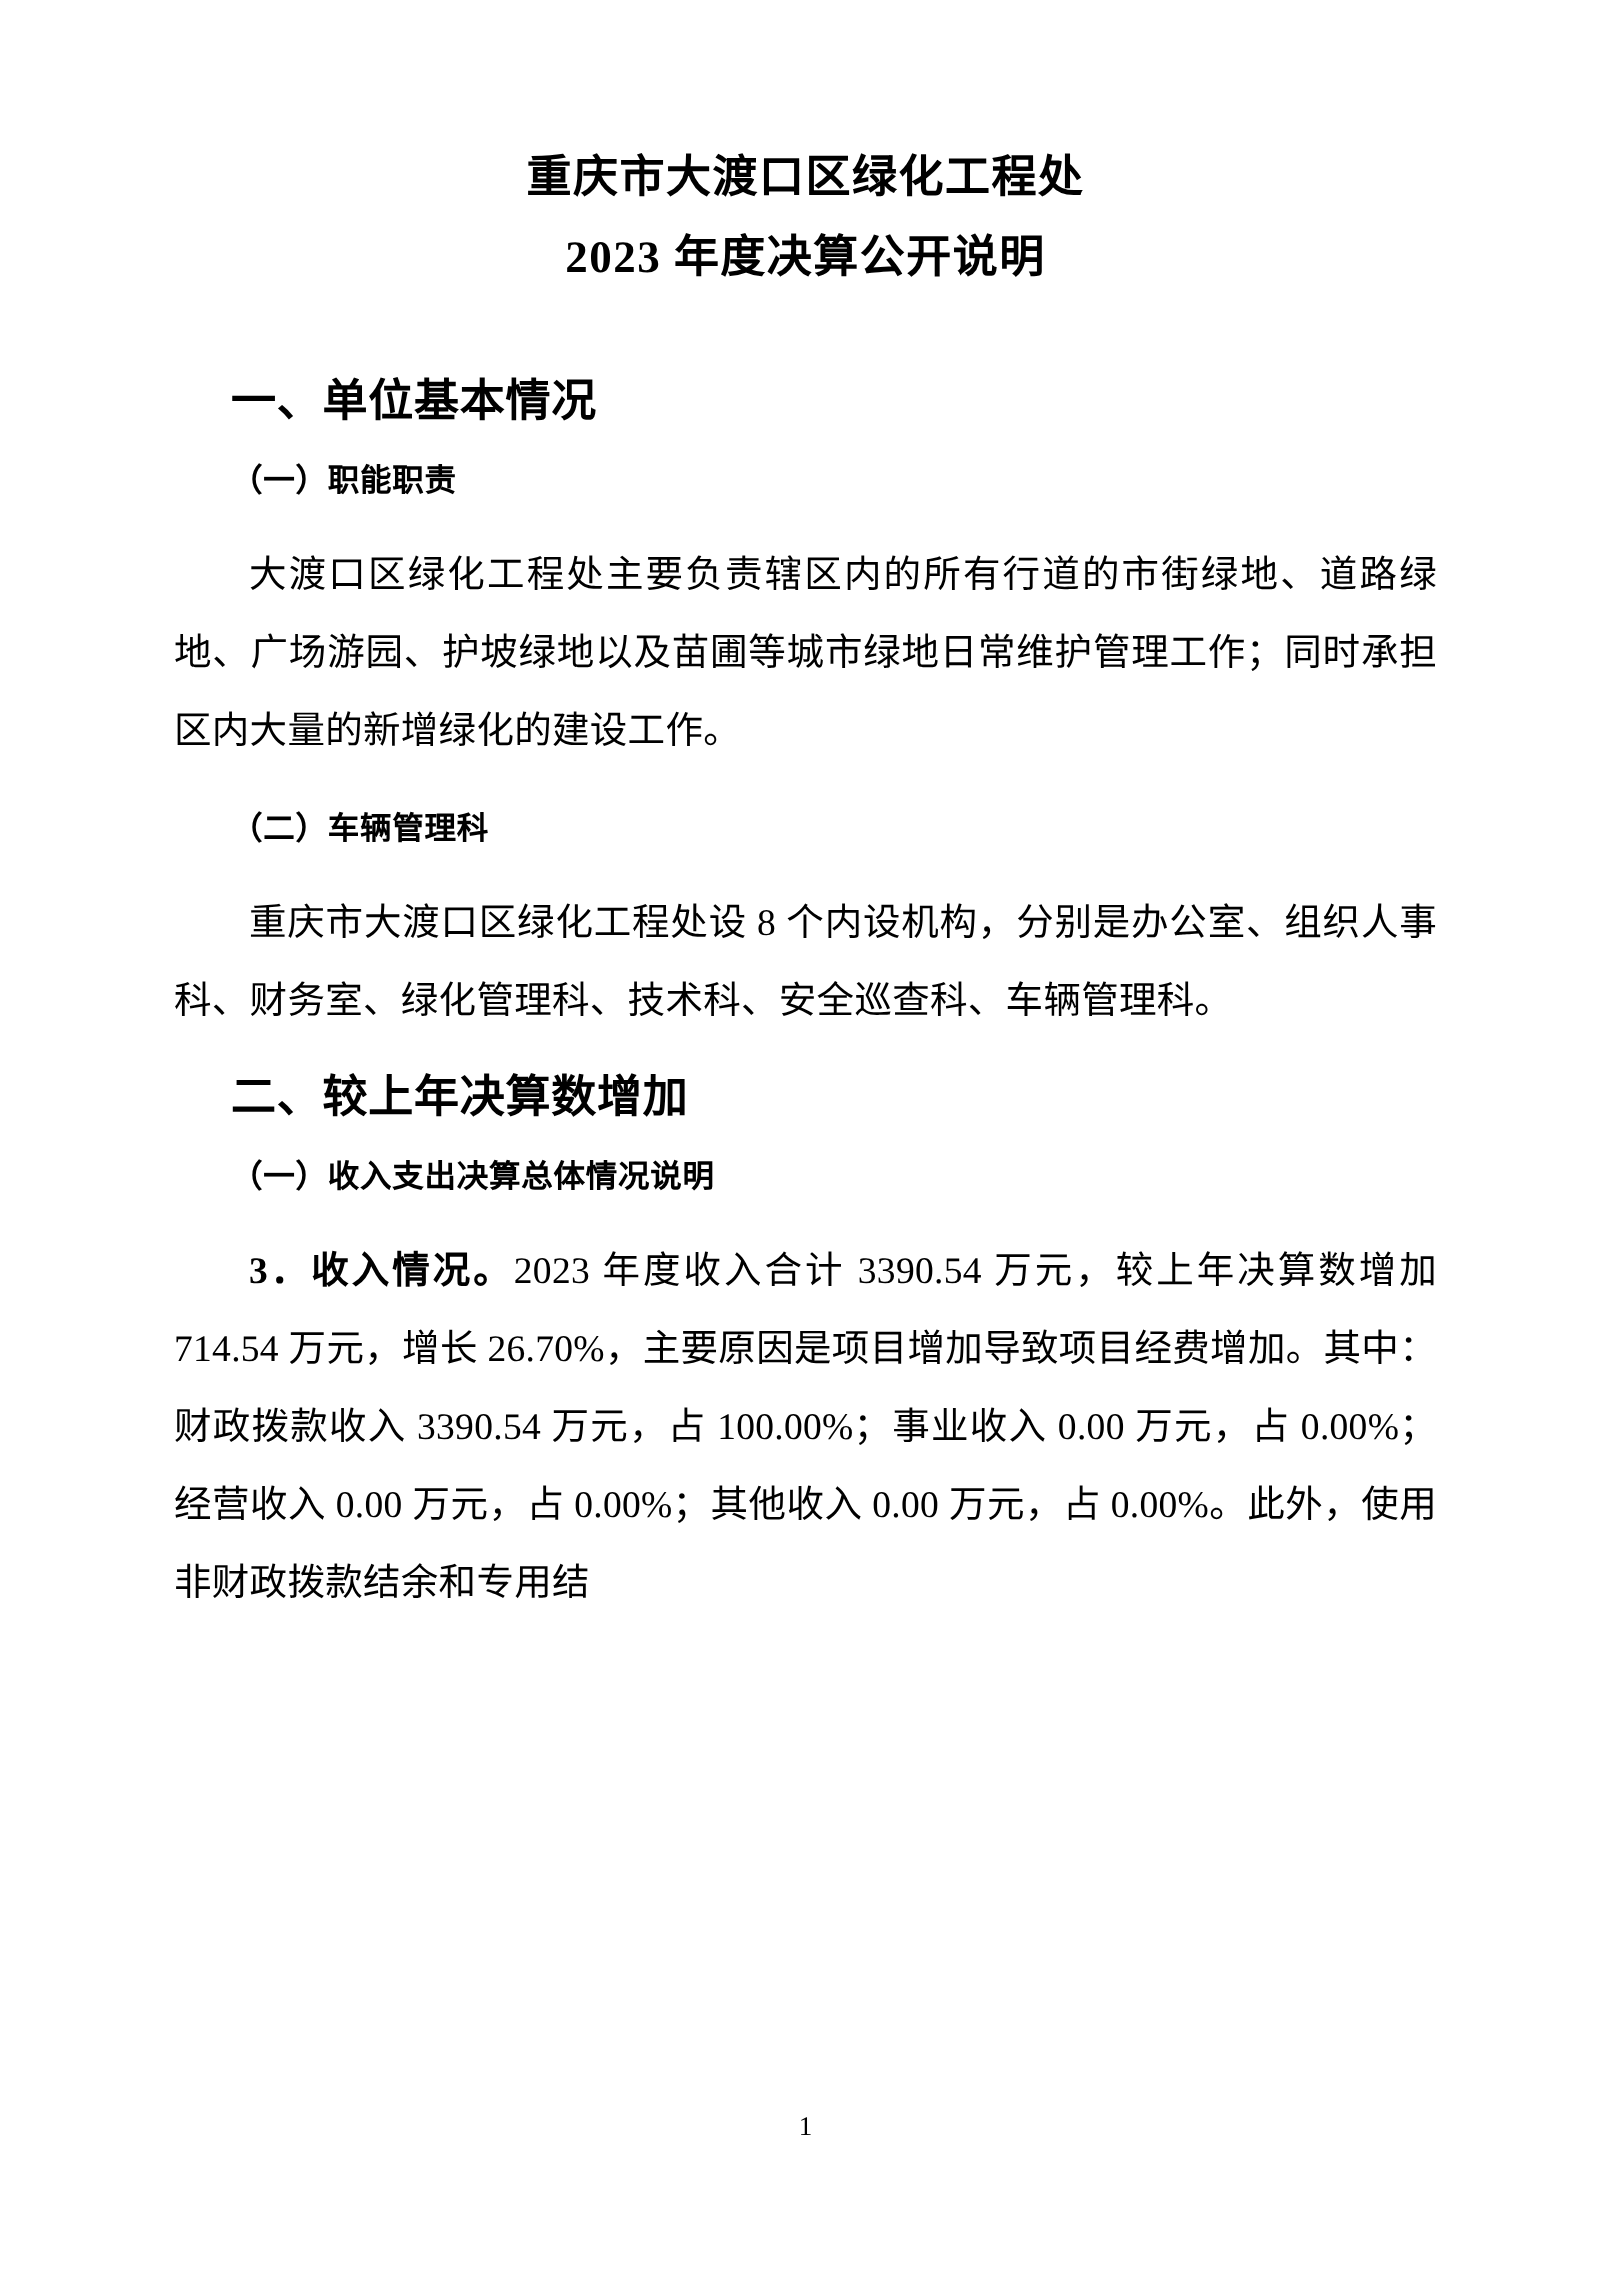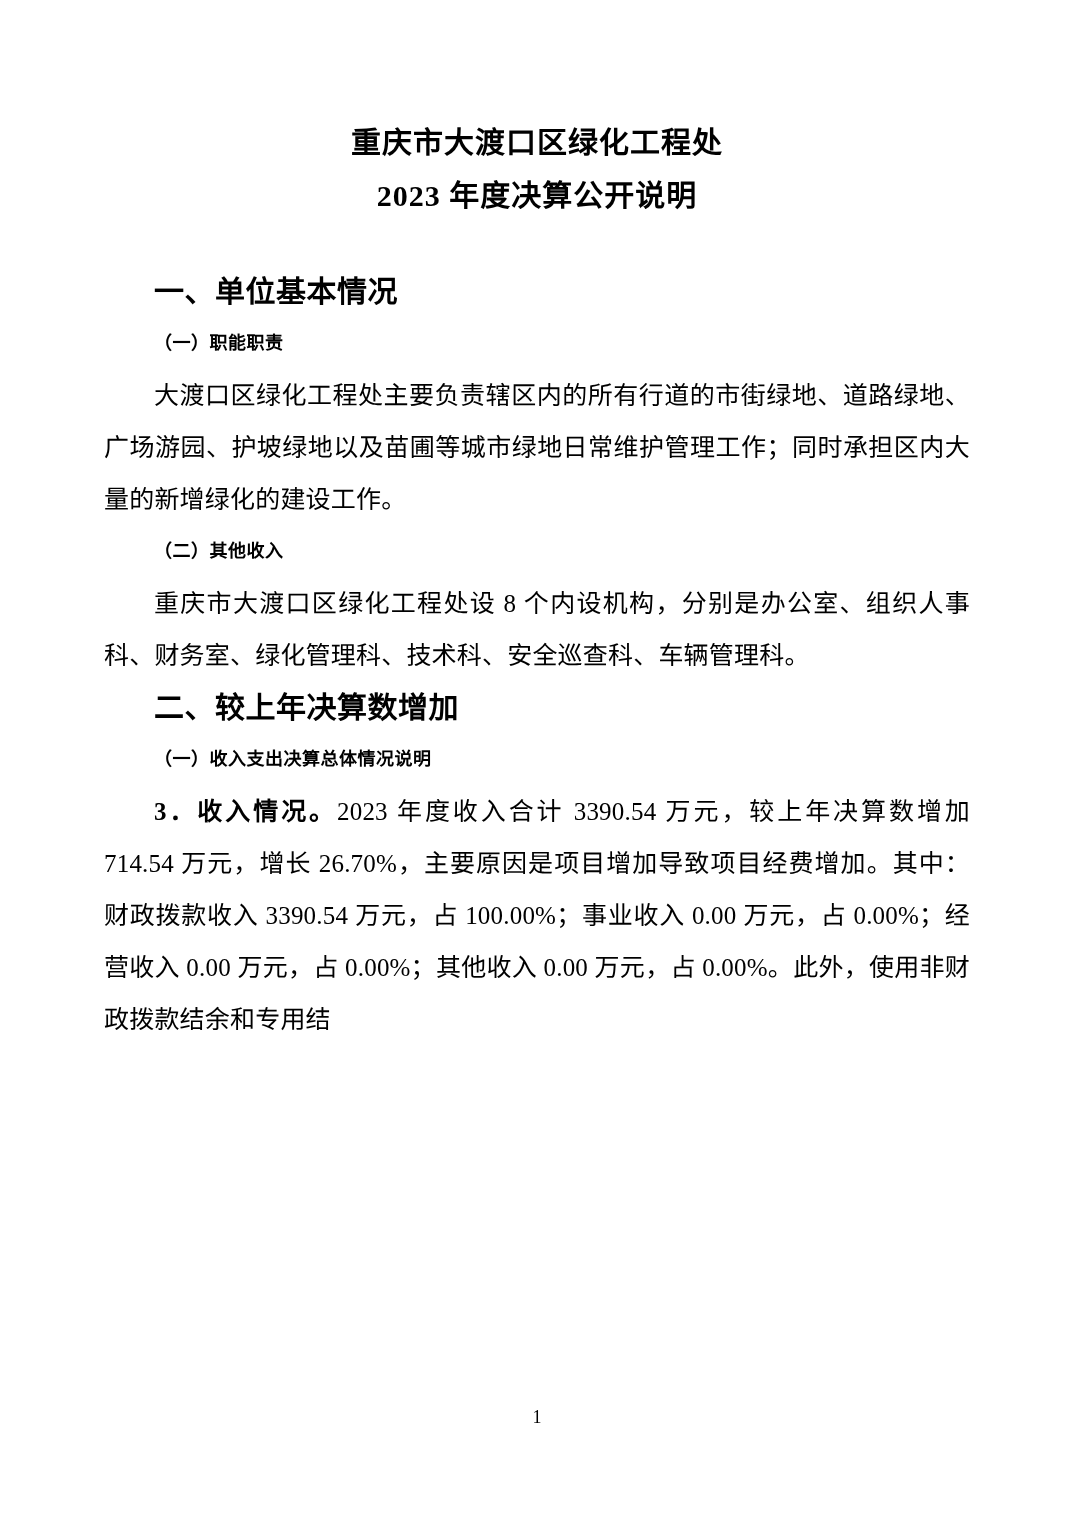--- a/index.html
+++ b/index.html
@@ -12,21 +12,21 @@
     height: 1520px;
     font-family: "Liberation Serif", "DejaVu Serif", serif;
     color: #000000;
     position: relative;
     overflow: hidden;
   }
   .page {
     width: 1074px;
     height: 1520px;
     box-sizing: border-box;
-    padding: 116px 104px 0 104px;
+    padding: 92px 104px 0 104px;
     position: relative;
   }
   .doc-title {
     text-align: center;
     font-weight: bold;
     font-size: 30px;
     line-height: 53px;
     letter-spacing: 1px;
     margin: 0;
   }
@@ -38,32 +38,31 @@
   }
   h2.heading-1 {
     font-size: 30px;
     font-weight: bold;
     line-height: 52px;
     margin: 0;
     text-indent: 50px;
     letter-spacing: 0.5px;
   }
   h3.heading-2 {
-    font-size: 18px;
+    font-size: 21px;
     font-weight: bold;
     line-height: 52px;
     margin: 0;
     text-indent: 50px;
     letter-spacing: 0.5px;
-    font-family: Liberation Mono, monospace;
   }
   p.body-text {
     font-size: 25px;
     line-height: 52px;
-    margin: 0;
+    margin: 12px;
     text-indent: 50px;
     text-align: justify;
     text-align-last: left;
     letter-spacing: 0.2px;
   }
   p.body-text .bold {
     font-weight: bold;
   }
   .page-number {
     position: absolute;
@@ -86,21 +85,21 @@
   </div>
 
   <div class="spacer-after-title"></div>
 
   <h2 class="heading-1">一、单位基本情况</h2>
 
   <h3 class="heading-2">（一）职能职责</h3>
 
   <p class="body-text">大渡口区绿化工程处主要负责辖区内的所有行道的市街绿地、道路绿地、广场游园、护坡绿地以及苗圃等城市绿地日常维护管理工作；同时承担区内大量的新增绿化的建设工作。</p>
 
-  <h3 class="heading-2">（二）其他收入</h3>
+  <h3 class="heading-2">（二）车辆管理科</h3>
 
   <p class="body-text">重庆市大渡口区绿化工程处设 8 个内设机构，分别是办公室、组织人事科、财务室、绿化管理科、技术科、安全巡查科、车辆管理科。</p>
 
   <h2 class="heading-1">二、较上年决算数增加</h2>
 
   <h3 class="heading-2">（一）收入支出决算总体情况说明</h3>
 
 
   <p class="body-text"><span class="bold">3．收入情况。</span><span>2023 年度收入合计 3390.54 万元，较上年决算数增加 714.54 万元，增长 26.70%，主要原因是项目增加导致项目经费增加。其中：财政拨款收入 3390.54 万元，占 100.00%；事业收入 0.00 万元，占 0.00%；经营收入 0.00 万元，占 0.00%；其他收入 0.00 万元，占 0.00%。此外，使用非财政拨款结余和专用结</span></p>
 

